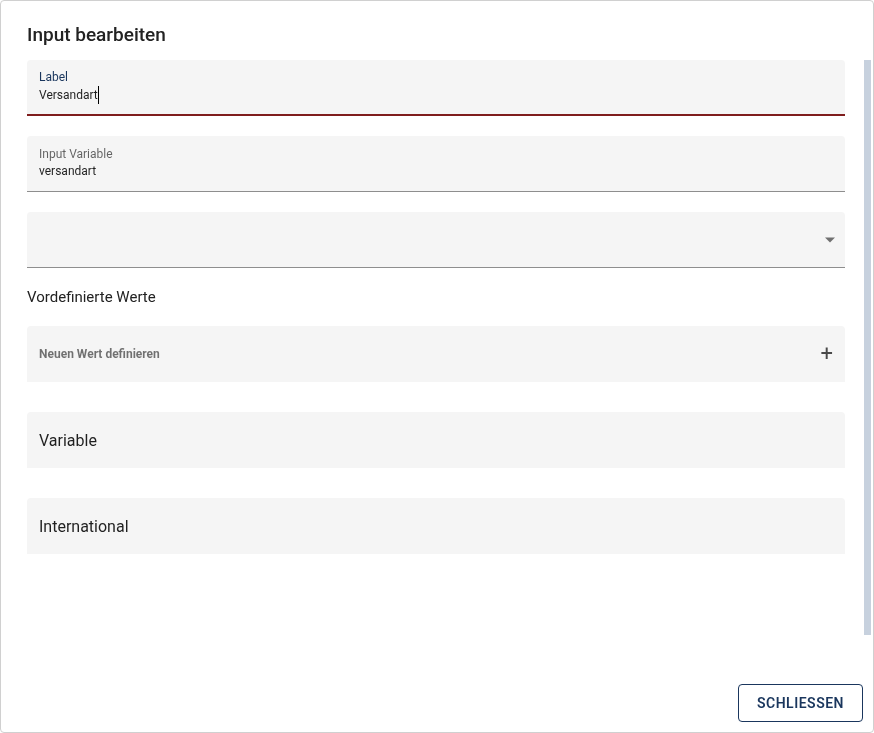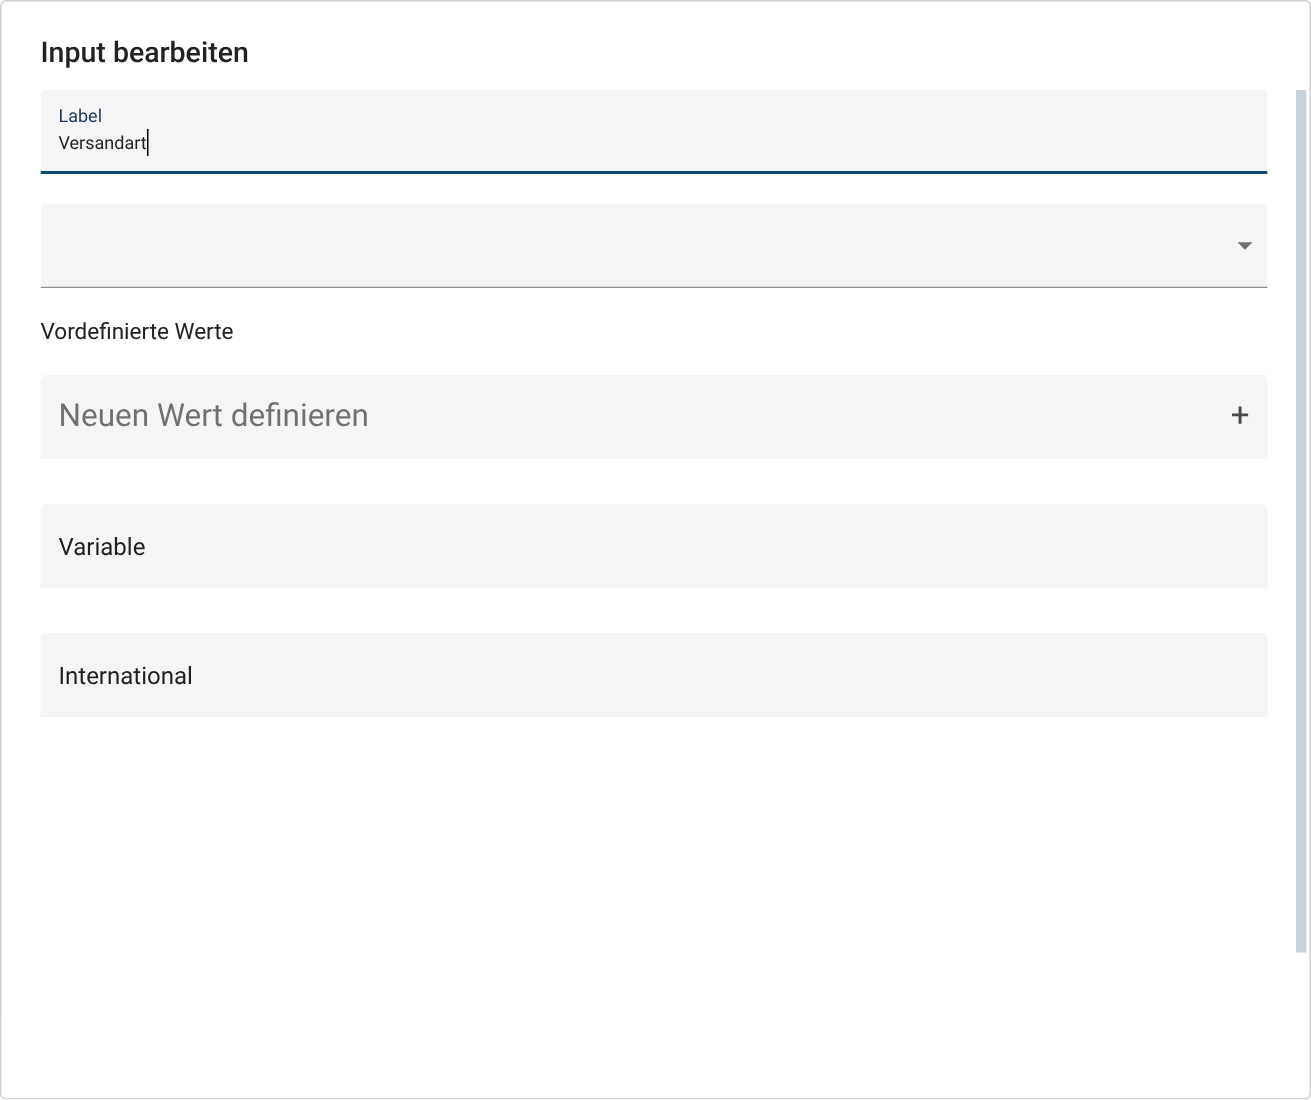--- a/index.html
+++ b/index.html
@@ -55,21 +55,21 @@
       border-top-right-radius: 4px;
       margin-bottom: 20px;
       position: relative;
       padding: 8px 12px;
       min-height: 56px;
       display: flex;
       flex-direction: column;
       justify-content: center;
     }
     .field.focused {
-      border-bottom: 2px solid #0c4a6e;
+      border-bottom: 2px solid #7f1d1d;
     }
     .field-label {
       font-size: 12px;
       color: rgba(0,0,0,0.6);
       line-height: 1.2;
       margin-bottom: 2px;
     }
     .field.focused .field-label {
       color: #1a365d;
     }
@@ -115,22 +115,23 @@
       border-top-left-radius: 4px;
       border-top-right-radius: 4px;
       min-height: 56px;
       display: flex;
       align-items: center;
       justify-content: space-between;
       padding: 0 12px;
       margin-bottom: 30px;
     }
     .define-row .label {
-      font-size: 21px;
+      font-size: 12px;
       color: rgba(0,0,0,0.54);
+      font-weight: bold;
     }
     .plus-icon {
       font-size: 22px;
       color: rgba(0,0,0,0.7);
       font-weight: 400;
       line-height: 1;
     }
     .value-row {
       background: #f5f5f5;
       border-top-left-radius: 4px;
@@ -173,20 +174,24 @@
     <div class="content">
 
       <div class="field focused">
         <div class="field-label">Label</div>
         <div class="field-value">
           <span>Versandart</span>
             <span class="cursor"></span>
         </div>
       </div>
 
+      <div class="field">
+        <div class="field-label">Input Variable</div>
+        <div class="field-value">versandart</div>
+      </div>
 
 
       <div class="field">
         <div class="dropdown-arrow"></div>
       </div>
 
       <div class="section-heading">Vordefinierte Werte</div>
 
       <div class="define-row">
         <span class="label">Neuen Wert definieren</span>
@@ -197,13 +202,16 @@
         <span>Variable</span>
       </div>
 
       <div class="value-row" style="margin-bottom:0">
         <span>International</span>
       </div>
 
     </div>
   </div>
 
+  <div class="footer">
+    <button class="close-btn">Schliessen</button>
+  </div>
 </div>
 
 </body></html>

